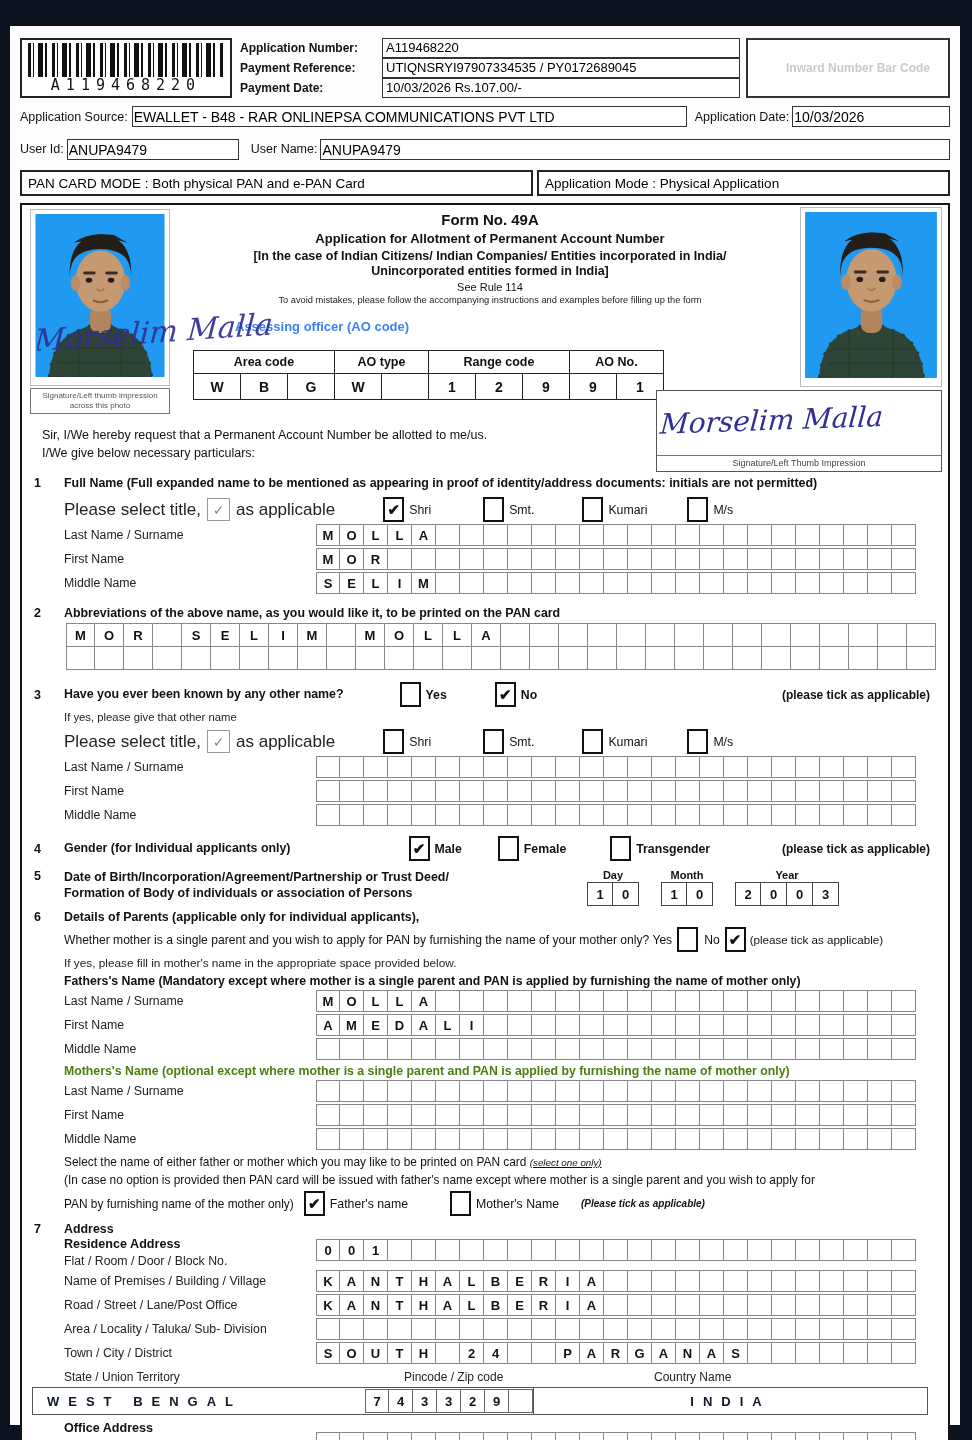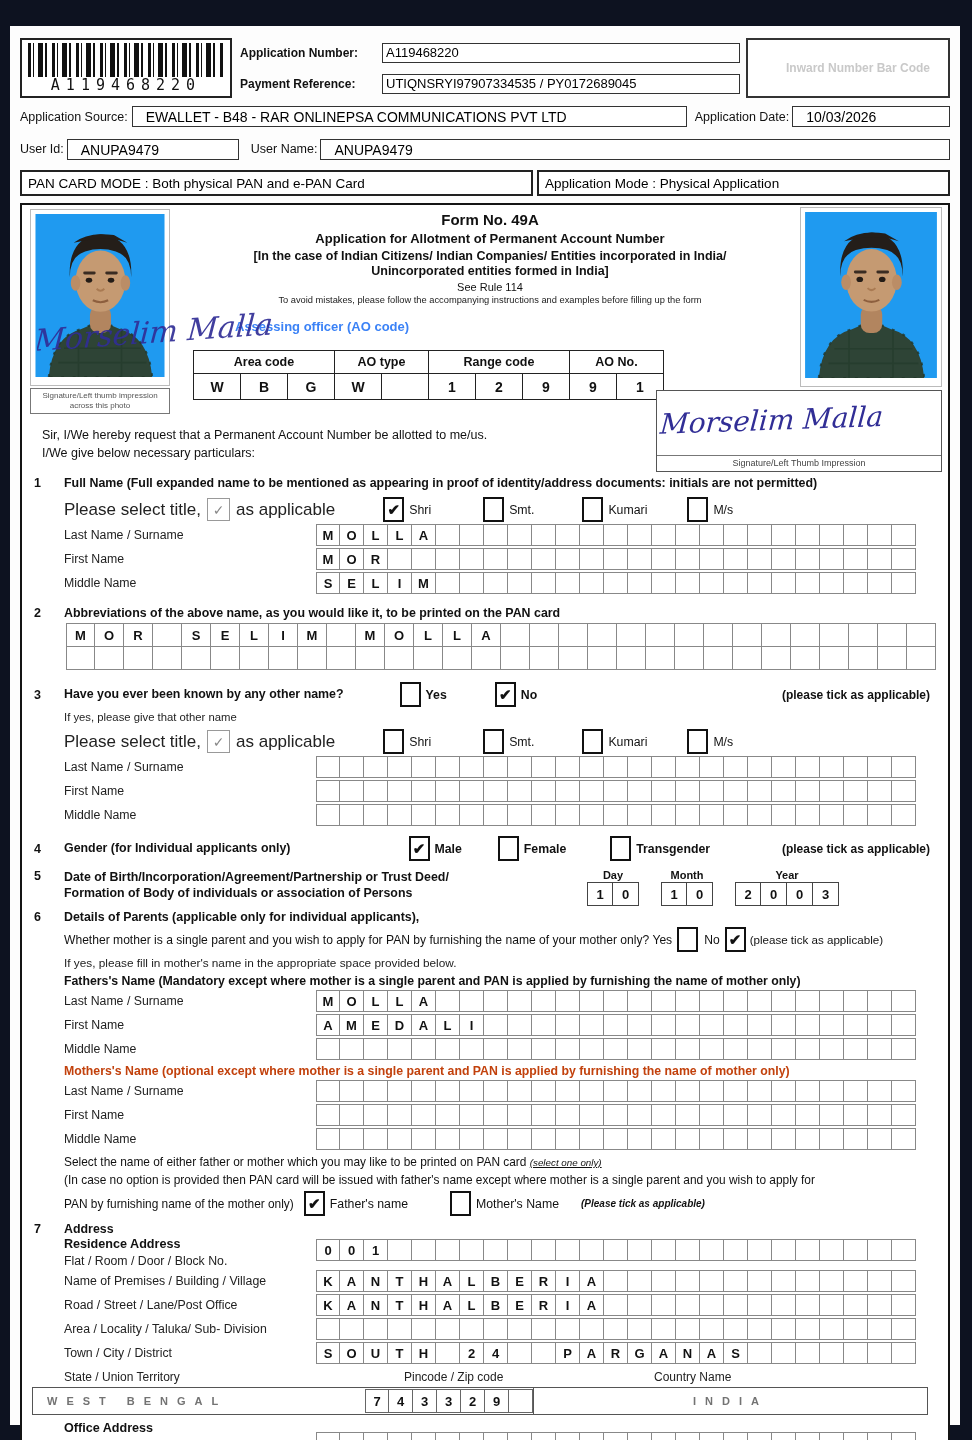--- a/index.html
+++ b/index.html
@@ -13,21 +13,21 @@
   .bars{flex:1;background:repeating-linear-gradient(90deg,#111 0 3px,#fff 3px 5px,#111 5px 6px,#fff 6px 10px,#111 10px 15px,#fff 15px 17px,#111 17px 19px,#fff 19px 24px);}
   .barcode-text{font-family:"DejaVu Sans Mono",monospace;font-size:15px;letter-spacing:6px;text-align:center;color:#111;line-height:16px;}
   .hdr-fields{margin-left:8px;width:500px;display:flex;flex-direction:column;justify-content:space-between;}
   .hf{display:flex;align-items:center;height:29px;}
   .hf .lab{width:142px;font-size:12px;font-weight:bold;color:#111;}
   .hf .val{flex:1;border:1.5px solid #333;height:18px;line-height:18px;font-size:13px;padding:0 3px;background:#fff;white-space:nowrap;overflow:hidden;}
   .inward-box{margin-left:6px;flex:1;border:2px solid #333;background:#fff;display:flex;align-items:center;justify-content:center;padding-left:20px;}
   .inward-box span{color:#c9c9c9;font-size:12px;font-weight:bold;}
   .hdr2{display:flex;align-items:center;margin-top:7px;height:23px;}
   .hdr2 .lab, .hdr3 .lab{font-size:12.5px;font-weight:normal;color:#111;white-space:nowrap;}
-  .box-val{border:1.5px solid #333;height:21px;line-height:21px;font-size:14px;padding:0 13px;background:#fff;white-space:nowrap;overflow:hidden;box-sizing:border-box;}
+  .box-val{border:1.5px solid #333;height:21px;line-height:21px;font-size:14px;padding:0 1px;background:#fff;white-space:nowrap;overflow:hidden;box-sizing:border-box;}
   .hdr3{display:flex;align-items:center;margin-top:9px;height:24px;}
   .hdr4{display:flex;margin-top:9px;height:26px;}
   .mode-box{border:2px solid #222;background:#fff;font-size:13.5px;display:flex;align-items:center;padding:0 6px;box-sizing:border-box;}
   
   .form-box{position:relative;margin-top:7px;height:1248px;border:2.5px solid #141414;background:#fff;overflow:hidden;padding:4px 8px 0 8px;box-sizing:border-box;}
   .title-blk{text-align:center;margin:2px 160px 0 170px;color:#111;}
   .t1{font-size:15px;font-weight:bold;}
   .t2{font-size:13px;font-weight:bold;margin-top:3px;}
   .t3{font-size:12.5px;font-weight:bold;margin-top:3px;line-height:15px;}
   .t5{font-size:11px;margin-top:2px;}
@@ -72,21 +72,21 @@
   
   .dob-row{display:flex;margin-top:8px;}
   .dob-left{width:545px;font-size:12.4px;font-weight:bold;color:#111;line-height:16px;padding-left:34px;box-sizing:border-box;}
   .dgroup{text-align:center;margin-right:22px;}
   .dgroup .dlab{font-size:11px;font-weight:bold;color:#111;margin-bottom:1px;}
   .dgrid .cell{flex:0 0 26px;width:26px;height:24px;border-color:#444;}
   
   .geo-labels{display:flex;margin-top:6px;font-size:12px;color:#222;}
   .state-row{display:flex;align-items:stretch;border:1.5px solid #555;margin:3px 12px 0 2px;height:26px;background:#fff;}
   .state-cellbox{display:flex;align-items:center;}
-  .spread{letter-spacing:9px;font-weight:bold;font-size:11px;color:#737373;}
+  .spread{letter-spacing:9px;font-weight:bold;font-size:13px;color:#0f172a;}
   .pin-grid .cell{height:24px;border-color:#666;}
   .country-box{flex:1;border-left:1.5px solid #555;display:flex;align-items:center;justify-content:center;}
   .itals{font-style:italic;font-size:10px;font-weight:bold;}
   .office-head{font-size:12.6px;font-weight:bold;color:#111;margin-top:6px;}
 </style>
 </head>
 <body>
 
 <svg width="0" height="0" style="position:absolute">
   <symbol id="portrait" viewBox="0 0 135 170">
@@ -118,20 +118,24 @@
         <div class="barcode-text">A119468220</div>
       </div>
       <div class="hdr-fields">
         <div class="hf">
           <span class="lab">Application Number:</span>
           <span class="val">A119468220</span>
         </div>
         <div class="hf">
           <span class="lab">Payment Reference:</span>
           <span class="val">UTIQNSRYI97907334535 / PY0172689045</span>
+        </div>
+        <div class="hf">
+          <span class="lab">Payment Date:</span>
+          <span class="val">10/03/2026  Rs.107.00/-</span>
         </div>
       </div>
       <div class="inward-box">
         <span>Inward Number Bar Code</span>
       </div>
     </div>
 
     <div class="hdr2">
       <span class="lab">Application Source:</span>
       <span class="box-val" style="width:555px;margin-left:4px;">EWALLET - B48 - RAR ONLINEPSA COMMUNICATIONS PVT LTD</span>
@@ -691,21 +695,21 @@
               <span class="cell"></span>
               <span class="cell"></span>
               <span class="cell"></span>
               <span class="cell"></span>
               <span class="cell"></span>
               <span class="cell"></span>
               <span class="cell"></span>
               <span class="cell"></span>
             </div>
         </div>
-        <div style="font-size:12.3px;font-weight:bold;color:#c2410c;margin-top:4px;">Mothers's Name (optional except where mother is a single parent and PAN is applied by furnishing the name of mother only)</div>
+        <div style="font-size:12.3px;font-weight:bold;color:#4d7c0f;margin-top:4px;">Mothers's Name (optional except where mother is a single parent and PAN is applied by furnishing the name of mother only)</div>
         <div class="frow gap2">
           <span class="flabel">Last Name / Surname</span>
           <div class="grid">
               <span class="cell"></span>
               <span class="cell"></span>
               <span class="cell"></span>
               <span class="cell"></span>
               <span class="cell"></span>
               <span class="cell"></span>
               <span class="cell"></span>

